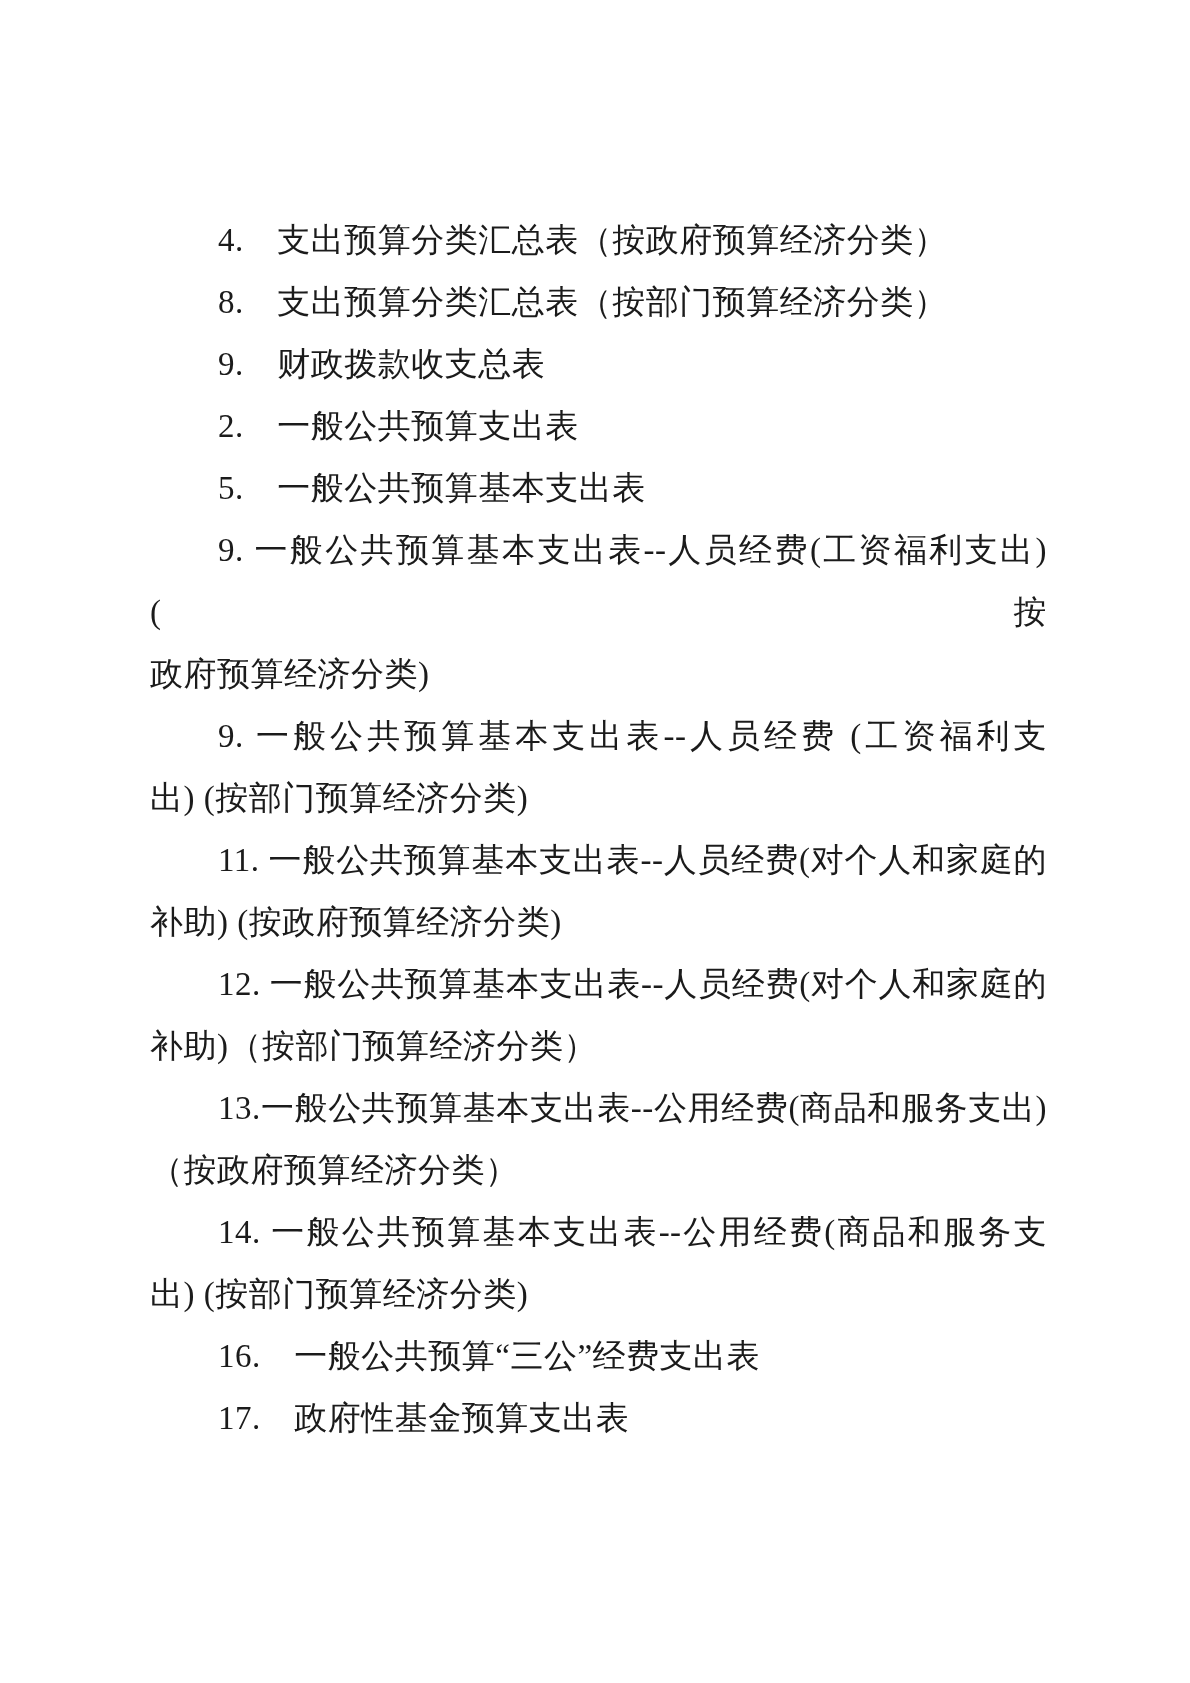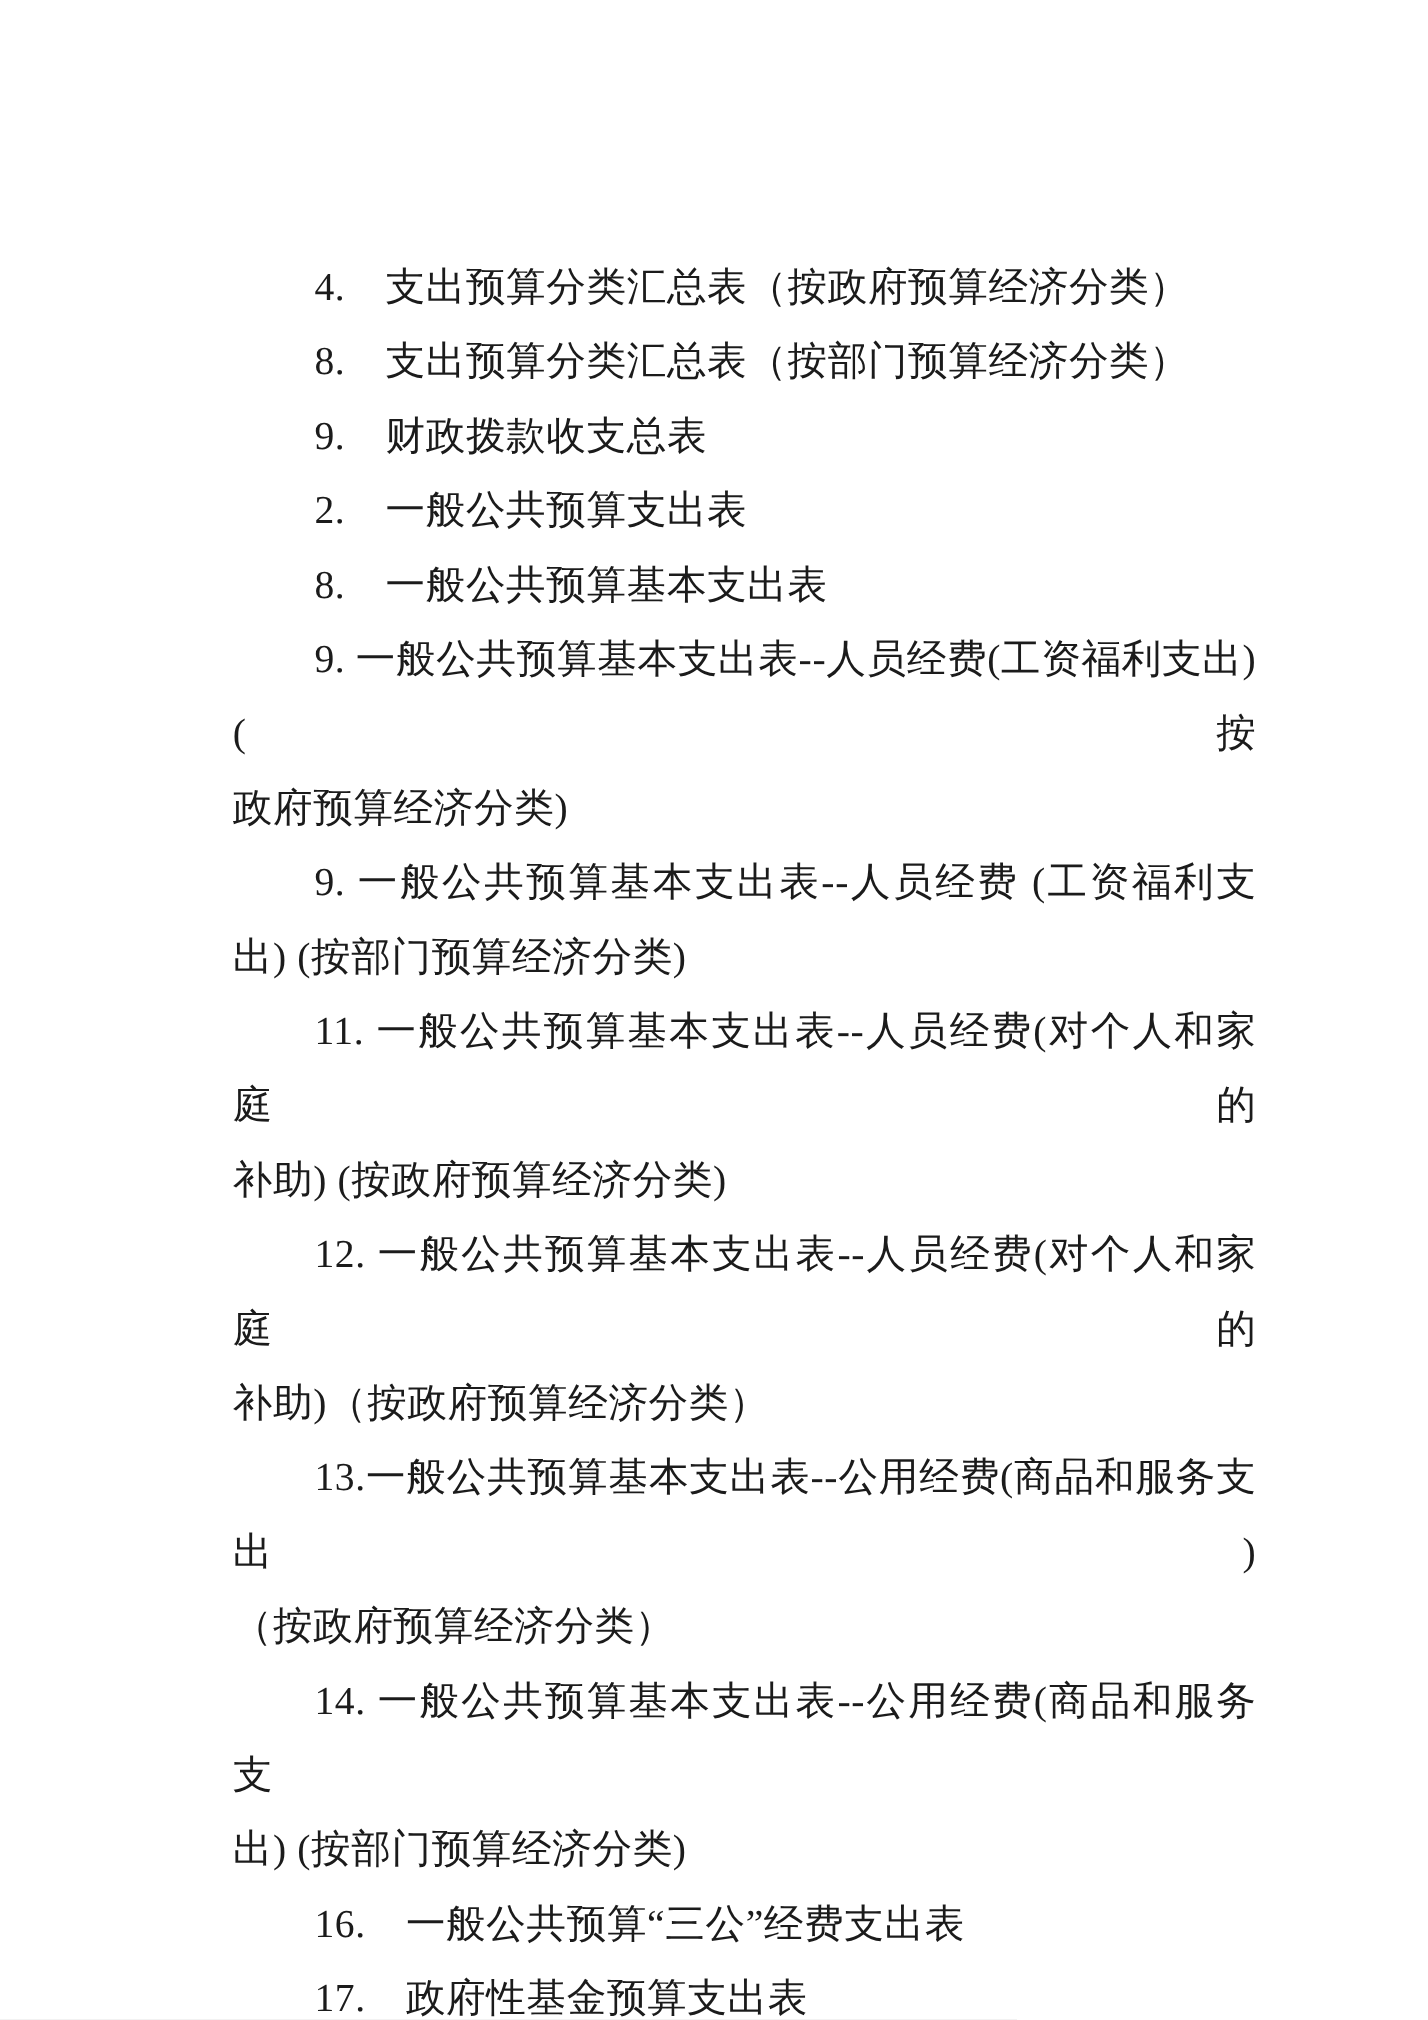--- a/index.html
+++ b/index.html
@@ -26,21 +26,20 @@
     color: #1b1b1b;
   }
   .item {
     margin: 0;
     padding: 0;
   }
   .line {
     text-align: justify;
     text-align-last: left;
     letter-spacing: 0.5px;
-    margin-left: 44px;
   }
   
   .line.full {
     text-align-last: justify;
   }
   
   .line.first {
     text-indent: 68px;
   }
 </style>
@@ -55,37 +54,37 @@
       <div class="item">
         <div class="line first">8.　支出预算分类汇总表（按部门预算经济分类）</div>
       </div>
       <div class="item">
         <div class="line first">9.　财政拨款收支总表</div>
       </div>
       <div class="item">
         <div class="line first">2.　一般公共预算支出表</div>
       </div>
       <div class="item">
-        <div class="line first">8.　一般公共预算基本支出表</div>
+        <div class="line first">5.　一般公共预算基本支出表</div>
       </div>
       <div class="item">
         <div class="line first full">9. 一般公共预算基本支出表--人员经费(工资福利支出) (按</div>
         <div class="line">政府预算经济分类)</div>
       </div>
       <div class="item">
         <div class="line first full">9. 一般公共预算基本支出表--人员经费 (工资福利支</div>
         <div class="line">出) (按部门预算经济分类)</div>
       </div>
       <div class="item">
         <div class="line first full">11. 一般公共预算基本支出表--人员经费(对个人和家庭的</div>
         <div class="line">补助) (按政府预算经济分类)</div>
       </div>
       <div class="item">
         <div class="line first full">12. 一般公共预算基本支出表--人员经费(对个人和家庭的</div>
-        <div class="line">补助)（按政府预算经济分类）</div>
+        <div class="line">补助)（按部门预算经济分类）</div>
       </div>
       <div class="item">
         <div class="line first full">13.一般公共预算基本支出表--公用经费(商品和服务支出)</div>
         <div class="line">（按政府预算经济分类）</div>
       </div>
       <div class="item">
         <div class="line first full">14. 一般公共预算基本支出表--公用经费(商品和服务支</div>
         <div class="line">出) (按部门预算经济分类)</div>
       </div>
       <div class="item">

